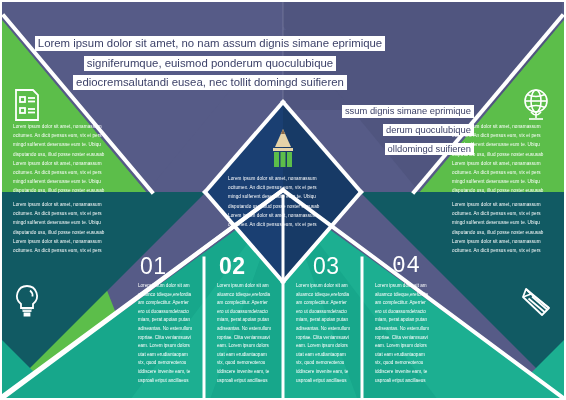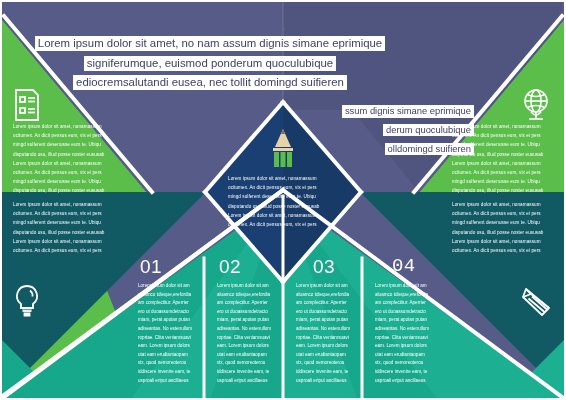--- a/index.html
+++ b/index.html
@@ -45,21 +45,21 @@
     font-size:9.4px;
     line-height:12.6px;
     padding:0 3px;
     margin-bottom:1.2px;
     white-space:nowrap;
   }
 
   .num{
     position:absolute;
     color:#ffffff;
-    font-size:19px;
+    font-size:23px;
     line-height:23px;
     font-weight:400;
     letter-spacing:.4px;
     z-index:30;
   }
   .num-text{
     position:absolute;
     color:#ffffff;
     font-size:4.6px;
     line-height:8.6px;
@@ -277,21 +277,21 @@
 ero ut duoassumdetracto
 miam, perat apoian putan
 adiseantas. No estenullum
 ropriae. Clita veniamsuavi
 eam. Lorem ipsum dolors
 utat eam erudiantaopam
 vix, quod nemoreoterou
 iddiscere invenire eam, te
 usproali eriput ancillaeus</div>
 
-  <div class="num" style="left:219px;top:255px;">02</div>
+  <div class="num" style="left:219px;top:255px;font-weight:bold;">02</div>
   <div class="num-text" style="left:217px;top:282px;">Lorem ipsum dolor sit am
 aluamco tdieque,erefordia
 am complectitur. Aperrier
 ero ut duoassumdetracto
 miam, perat apoian putan
 adiseantas. No estenullum
 ropriae. Clita veniamsuavi
 eam. Lorem ipsum dolors
 utat eam erudiantaopam
 vix, quod nemoreoterou

